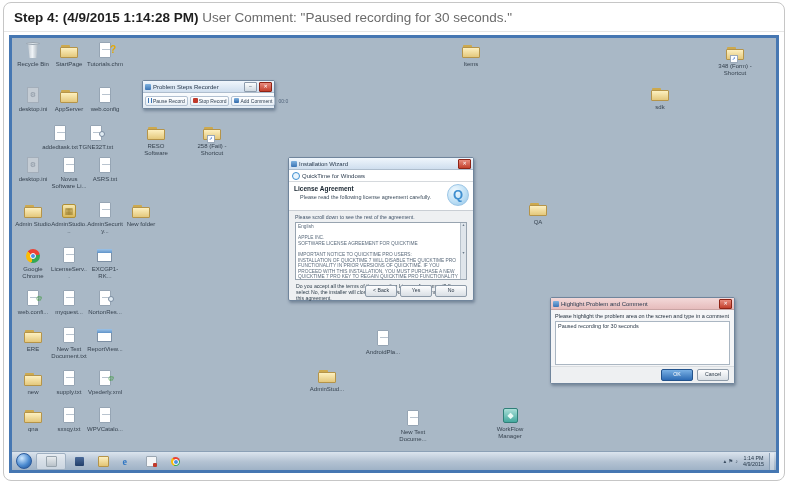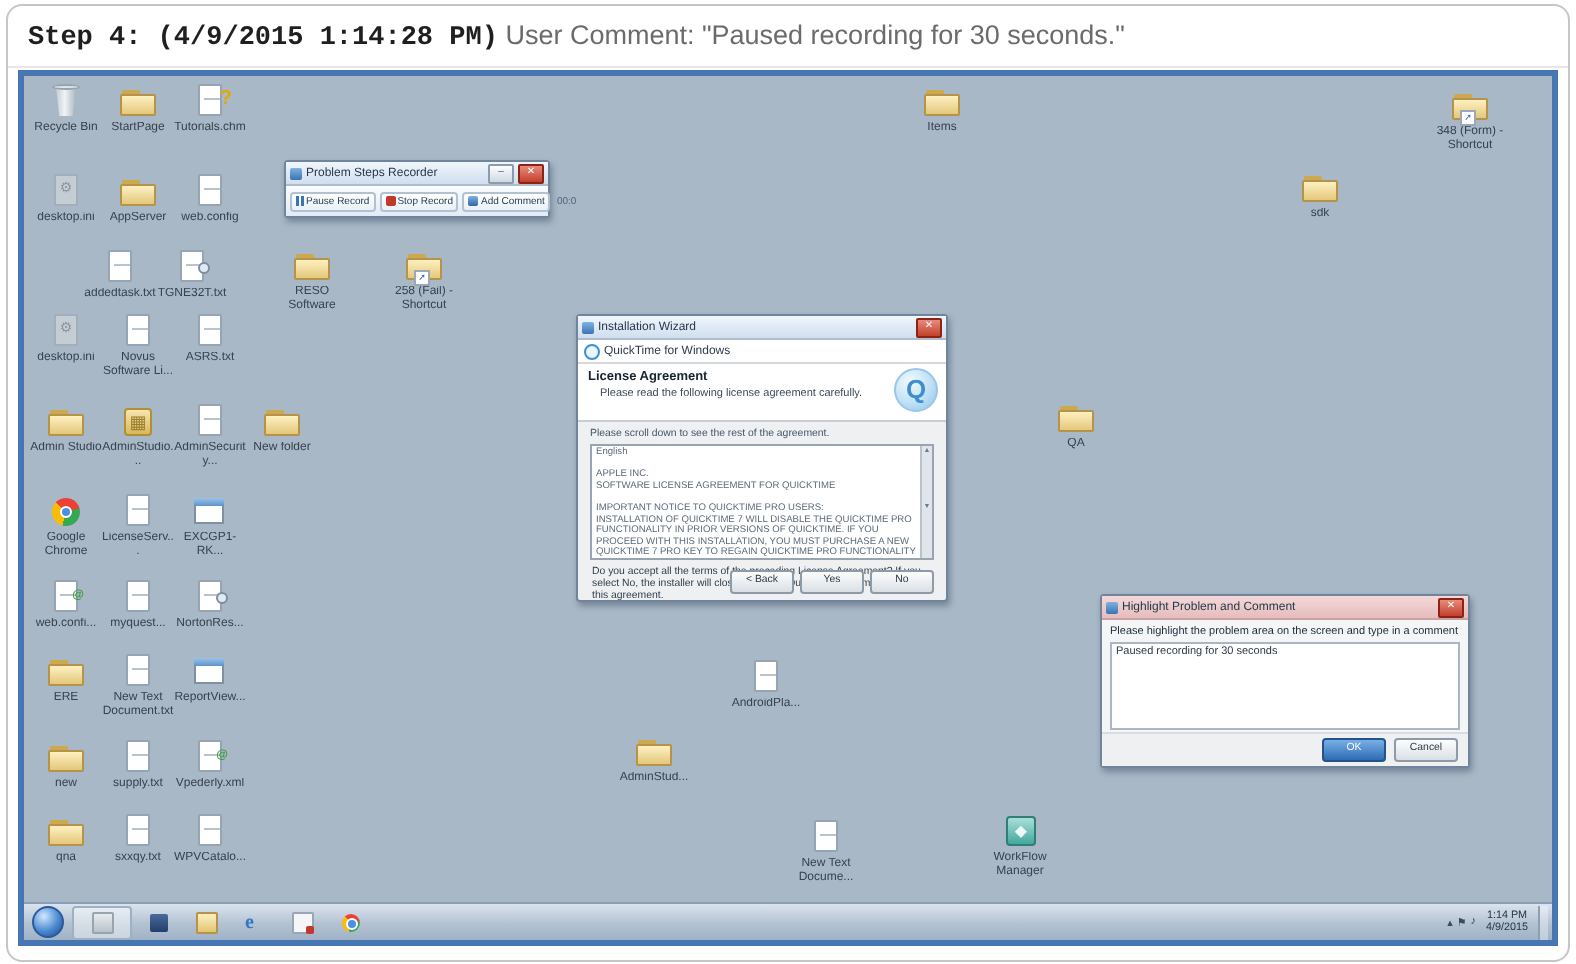--- a/index.html
+++ b/index.html
@@ -1,20 +1,20 @@
 <!DOCTYPE html>
 <html><head>
 <meta charset="utf-8">
 <style>
   html,body{margin:0;padding:0;background:#fff;width:788px;height:482px;
     font-family:"Liberation Sans",sans-serif;-webkit-font-smoothing:antialiased;}
   .step-card{position:absolute;left:3px;top:2px;width:780px;height:477px;
     border:1px solid #c6c6c6;border-radius:8px;background:#fff;overflow:hidden;}
   .step-header{padding:7px 10px 6px;font-size:13.5px;color:#6b6b6b;border-bottom:1px solid #e6e6e6;}
-  .step-header b{color:#1f1f1f;font-family:Liberation Mono, monospace;}
+  .step-header b{color:#1f1f1f;}
   .screenshot{position:absolute;left:5px;top:32px;width:764px;height:432px;
     border:3px solid #4677b2;background:#a9b8c6;}
   .desktop{position:relative;width:100%;height:100%;overflow:hidden;}
 
   
   .dicon{position:absolute;width:36px;text-align:center;cursor:default;}
   .ic{display:block;width:22px;height:18px;margin:0 auto;position:relative;}
   .lbl{display:block;font-size:6px;line-height:6.5px;color:#36424f;margin-top:1px;
     max-height:14px;overflow:hidden;word-break:break-word;}
   .ic::before,.ic::after{content:"";position:absolute;box-sizing:border-box;}

